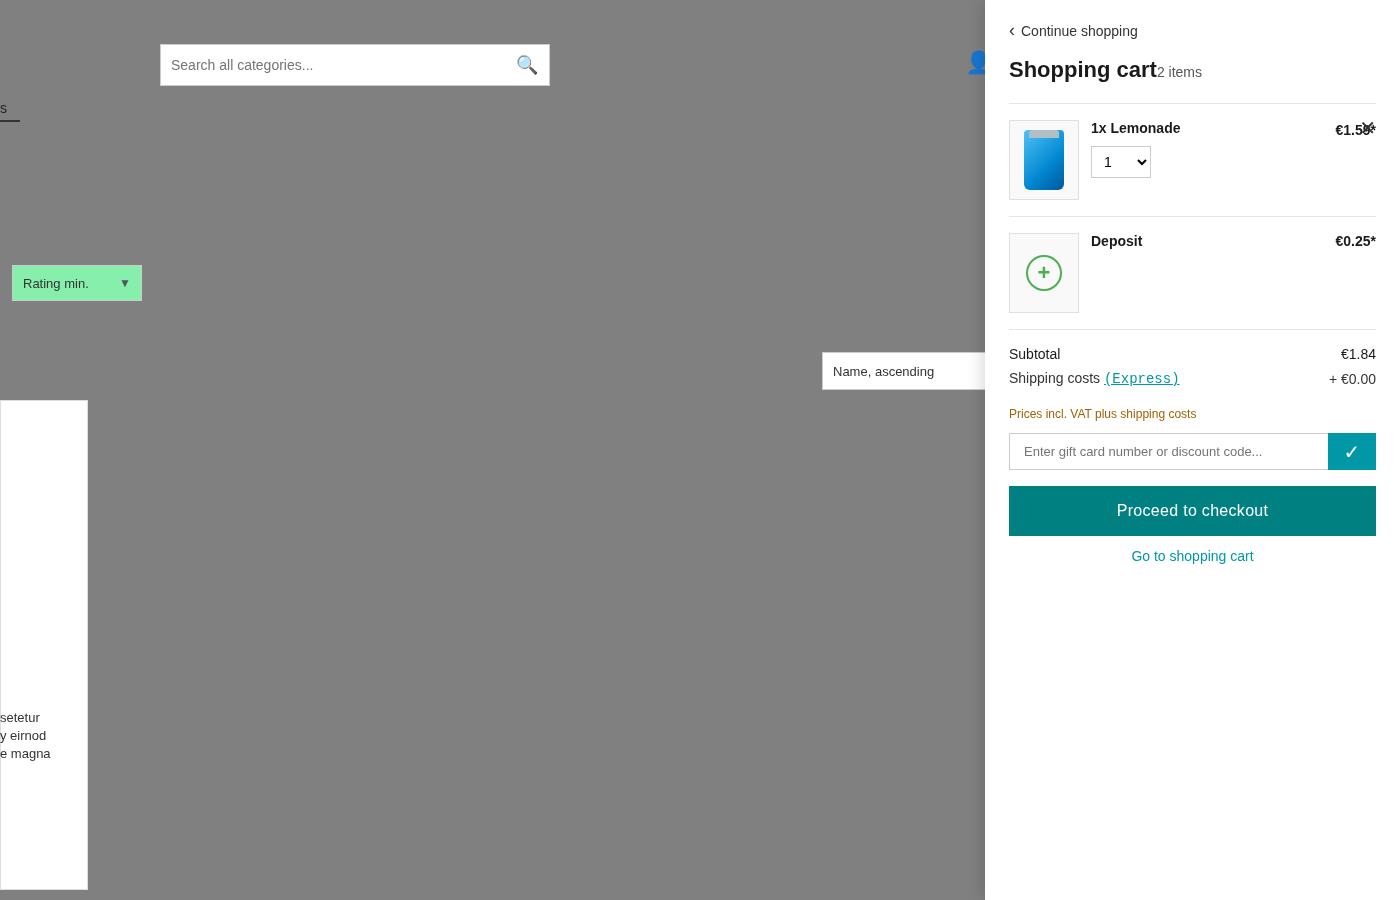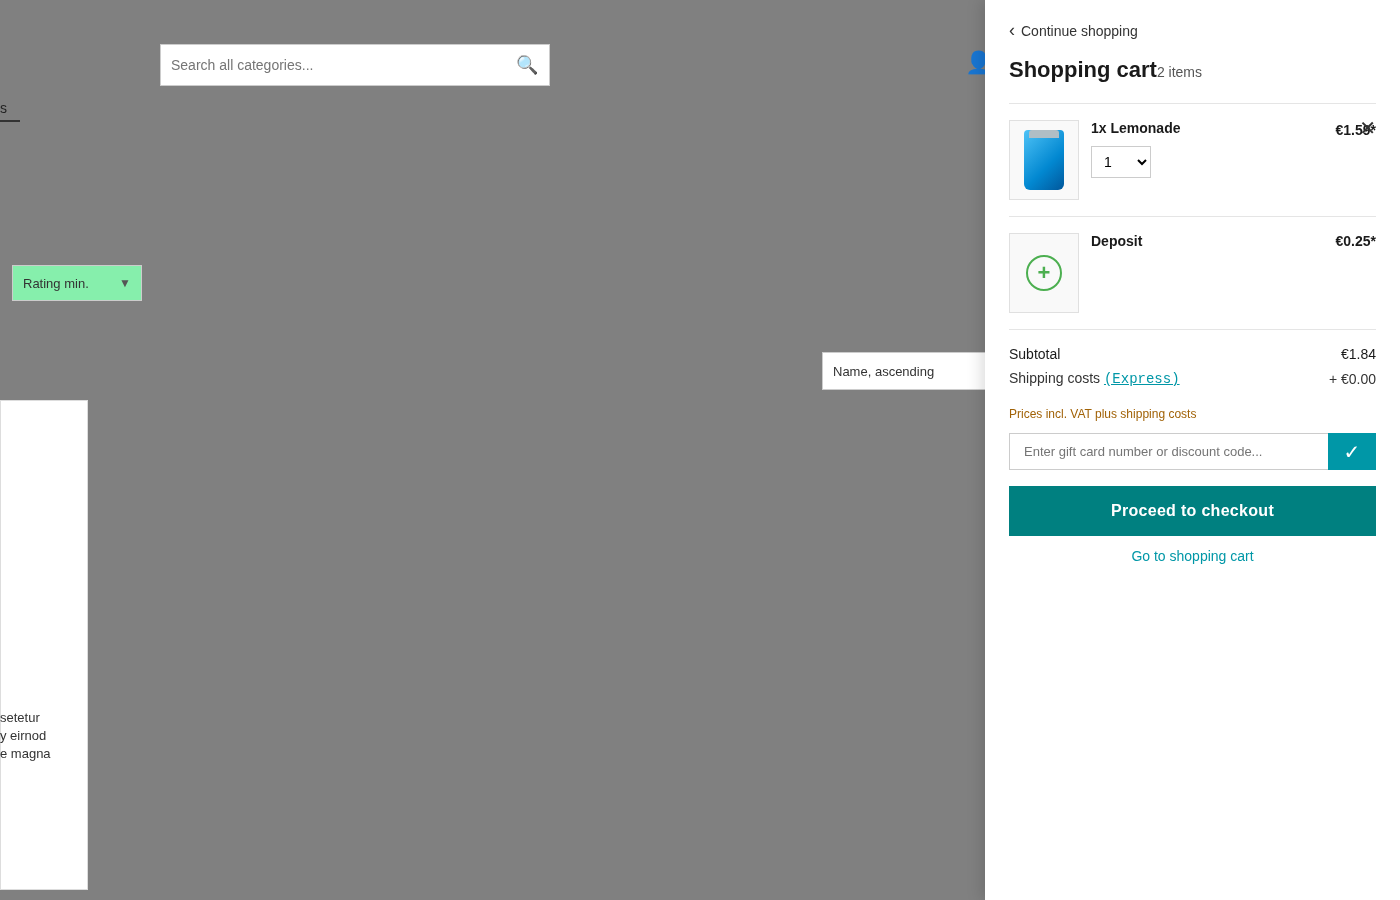--- a/index.html
+++ b/index.html
@@ -319,21 +319,21 @@
     }
 
     
     .checkout-btn {
       margin: 0 24px 12px;
       background: #008080;
       color: #fff;
       border: none;
       padding: 16px;
       font-size: 16px;
-      font-weight: bold;
+      font-weight: normal;
       cursor: pointer;
       width: calc(100% - 48px);
       letter-spacing: 0.3px;
     }
 
     
     .go-to-cart-link {
       text-align: center;
       color: #0097a7;
       font-size: 14px;

